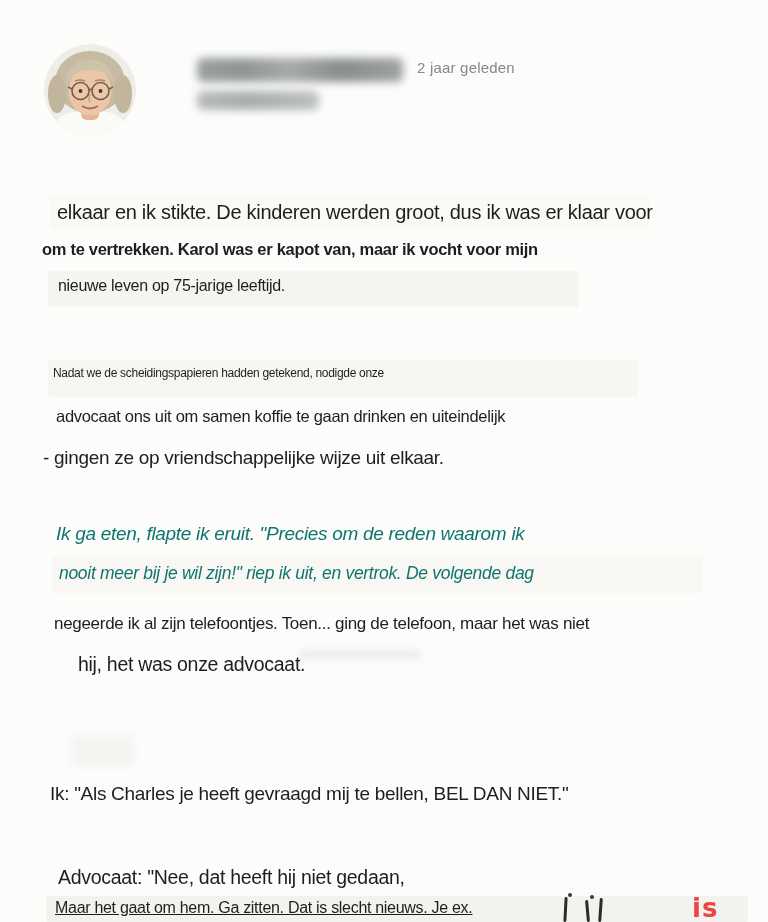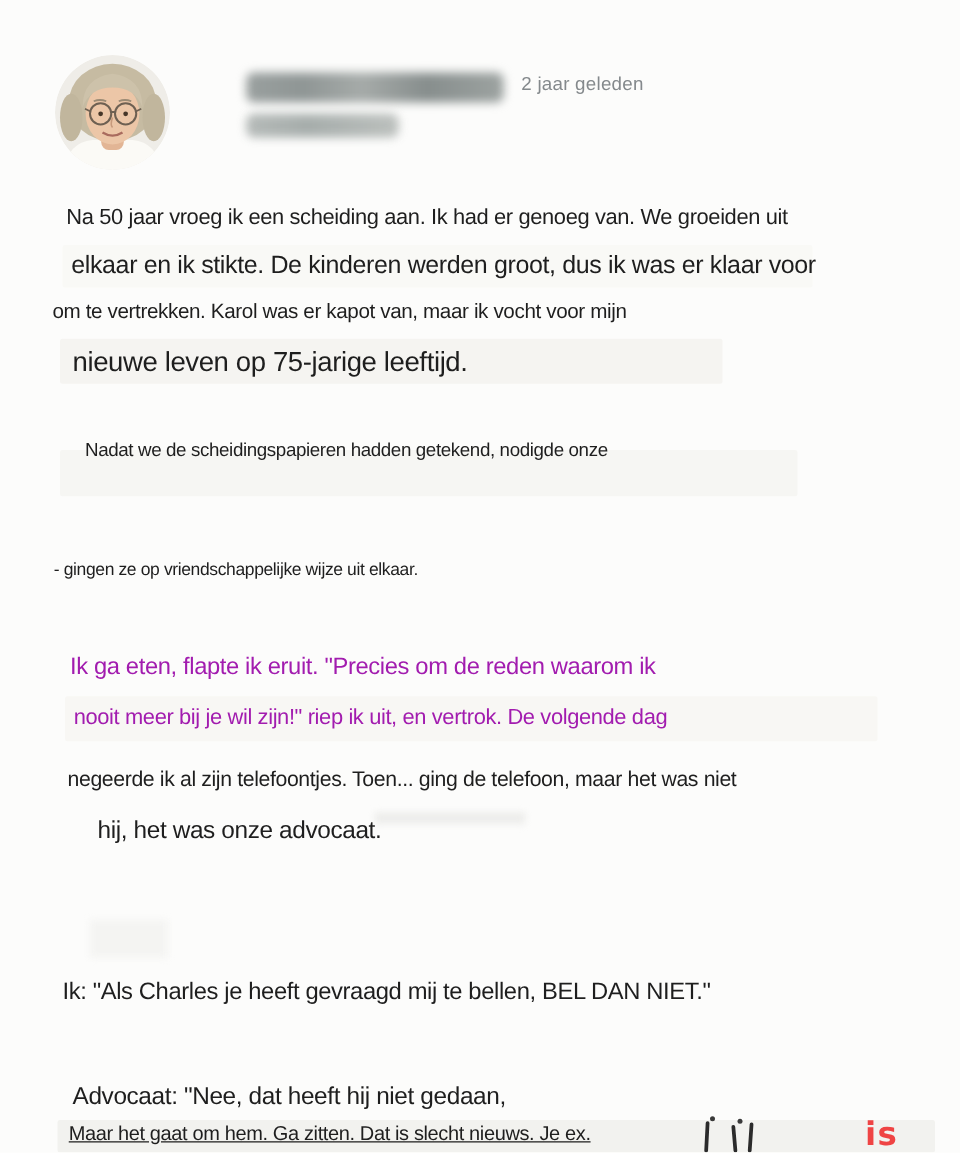--- a/index.html
+++ b/index.html
@@ -40,28 +40,28 @@
   .band-l10{left:52px;top:557px;width:650px;height:36px;background:#f8f7f4;}
   .band-l15{left:46px;top:896px;width:702px;height:26px;background:#f2f2ef;}
   .smudge{position:absolute;filter:blur(3px);}
   .smudge-1{left:300px;top:650px;width:120px;height:9px;background:#ececea;}
   .smudge-2{left:72px;top:736px;width:62px;height:30px;background:#f4f4f2;}
   
   .ln{
     position:absolute;white-space:nowrap;
     color:#1e1e1e;letter-spacing:-0.3px;
   }
-  .red{color:#a21caf;}
+  .red{color:#0f766e;font-style:italic;}
   .l1 {left:53px;top:163px;font-size:17.5px;}
   .l2 {left:57px;top:201px;font-size:20px;}
-  .l3 {left:42px;top:240px;font-size:16.5px;}
-  .l4 {left:58px;top:277px;font-size:22px;}
-  .l5 {left:53px;top:352px;font-size:15px;margin-left:15px;}
+  .l3 {left:42px;top:240px;font-size:16.5px;font-weight:bold;}
+  .l4 {left:58px;top:277px;font-size:16px;}
+  .l5 {left:53px;top:366px;font-size:12px;}
   .l6 {left:56px;top:407px;font-size:16.5px;}
-  .l7 {left:43px;top:447px;font-size:14px;}
+  .l7 {left:43px;top:447px;font-size:19px;}
   .l8 {left:54px;top:484px;font-size:20.5px;}
   .l9 {left:56px;top:523px;font-size:19px;}
   .l10{left:59px;top:563px;font-size:17.5px;}
   .l11{left:54px;top:614px;font-size:17px;}
   .l12{left:38px;top:653px;font-size:19.5px;margin-left:40px;}
   .l13{left:50px;top:783px;font-size:19px;}
   .l14{left:58px;top:866px;font-size:19.5px;}
   .l15{left:55px;top:899px;font-size:16px;text-decoration:underline;}
   
   .mark{position:absolute;width:3px;background:#2b2b2b;border-radius:1.5px;}
@@ -125,25 +125,25 @@
   <div class="timestamp">2 jaar geleden</div>
 
   <div class="band band-l2"></div>
   <div class="band band-l4"></div>
   <div class="band band-l5"></div>
   <div class="band band-l10"></div>
   <div class="band band-l15"></div>
   <div class="smudge smudge-1"></div>
   <div class="smudge smudge-2"></div>
 
-  <div class="ln l1">Na 50 jaar vroeg ik een scheiding aan. Ik had er genoeg van. We groeiden uit</div>
   <div class="ln l2">elkaar en ik stikte. De kinderen werden groot, dus ik was er klaar voor</div>
   <div class="ln l3">om te vertrekken. Karol was er kapot van, maar ik vocht voor mijn</div>
   <div class="ln l4">nieuwe leven op 75-jarige leeftijd.</div>
   <div class="ln l5">Nadat we de scheidingspapieren hadden getekend, nodigde onze</div>
+  <div class="ln l6">advocaat ons uit om samen koffie te gaan drinken en uiteindelijk</div>
   <div class="ln l7">- gingen ze op vriendschappelijke wijze uit elkaar.</div>
   <div class="ln l9 red">Ik ga eten, flapte ik eruit. "Precies om de reden waarom ik</div>
   <div class="ln l10 red">nooit meer bij je wil zijn!" riep ik uit, en vertrok. De volgende dag</div>
   <div class="ln l11">negeerde ik al zijn telefoontjes. Toen... ging de telefoon, maar het was niet</div>
   <div class="ln l12">hij, het was onze advocaat.</div>
   <div class="ln l13">Ik: "Als Charles je heeft gevraagd mij te bellen, BEL DAN NIET."</div>
   <div class="ln l14">Advocaat: "Nee, dat heeft hij niet gedaan,</div>
   <div class="ln l15">Maar het gaat om hem. Ga zitten. Dat is slecht nieuws. Je ex.</div>
 
   <div class="mark mark-1"></div>

